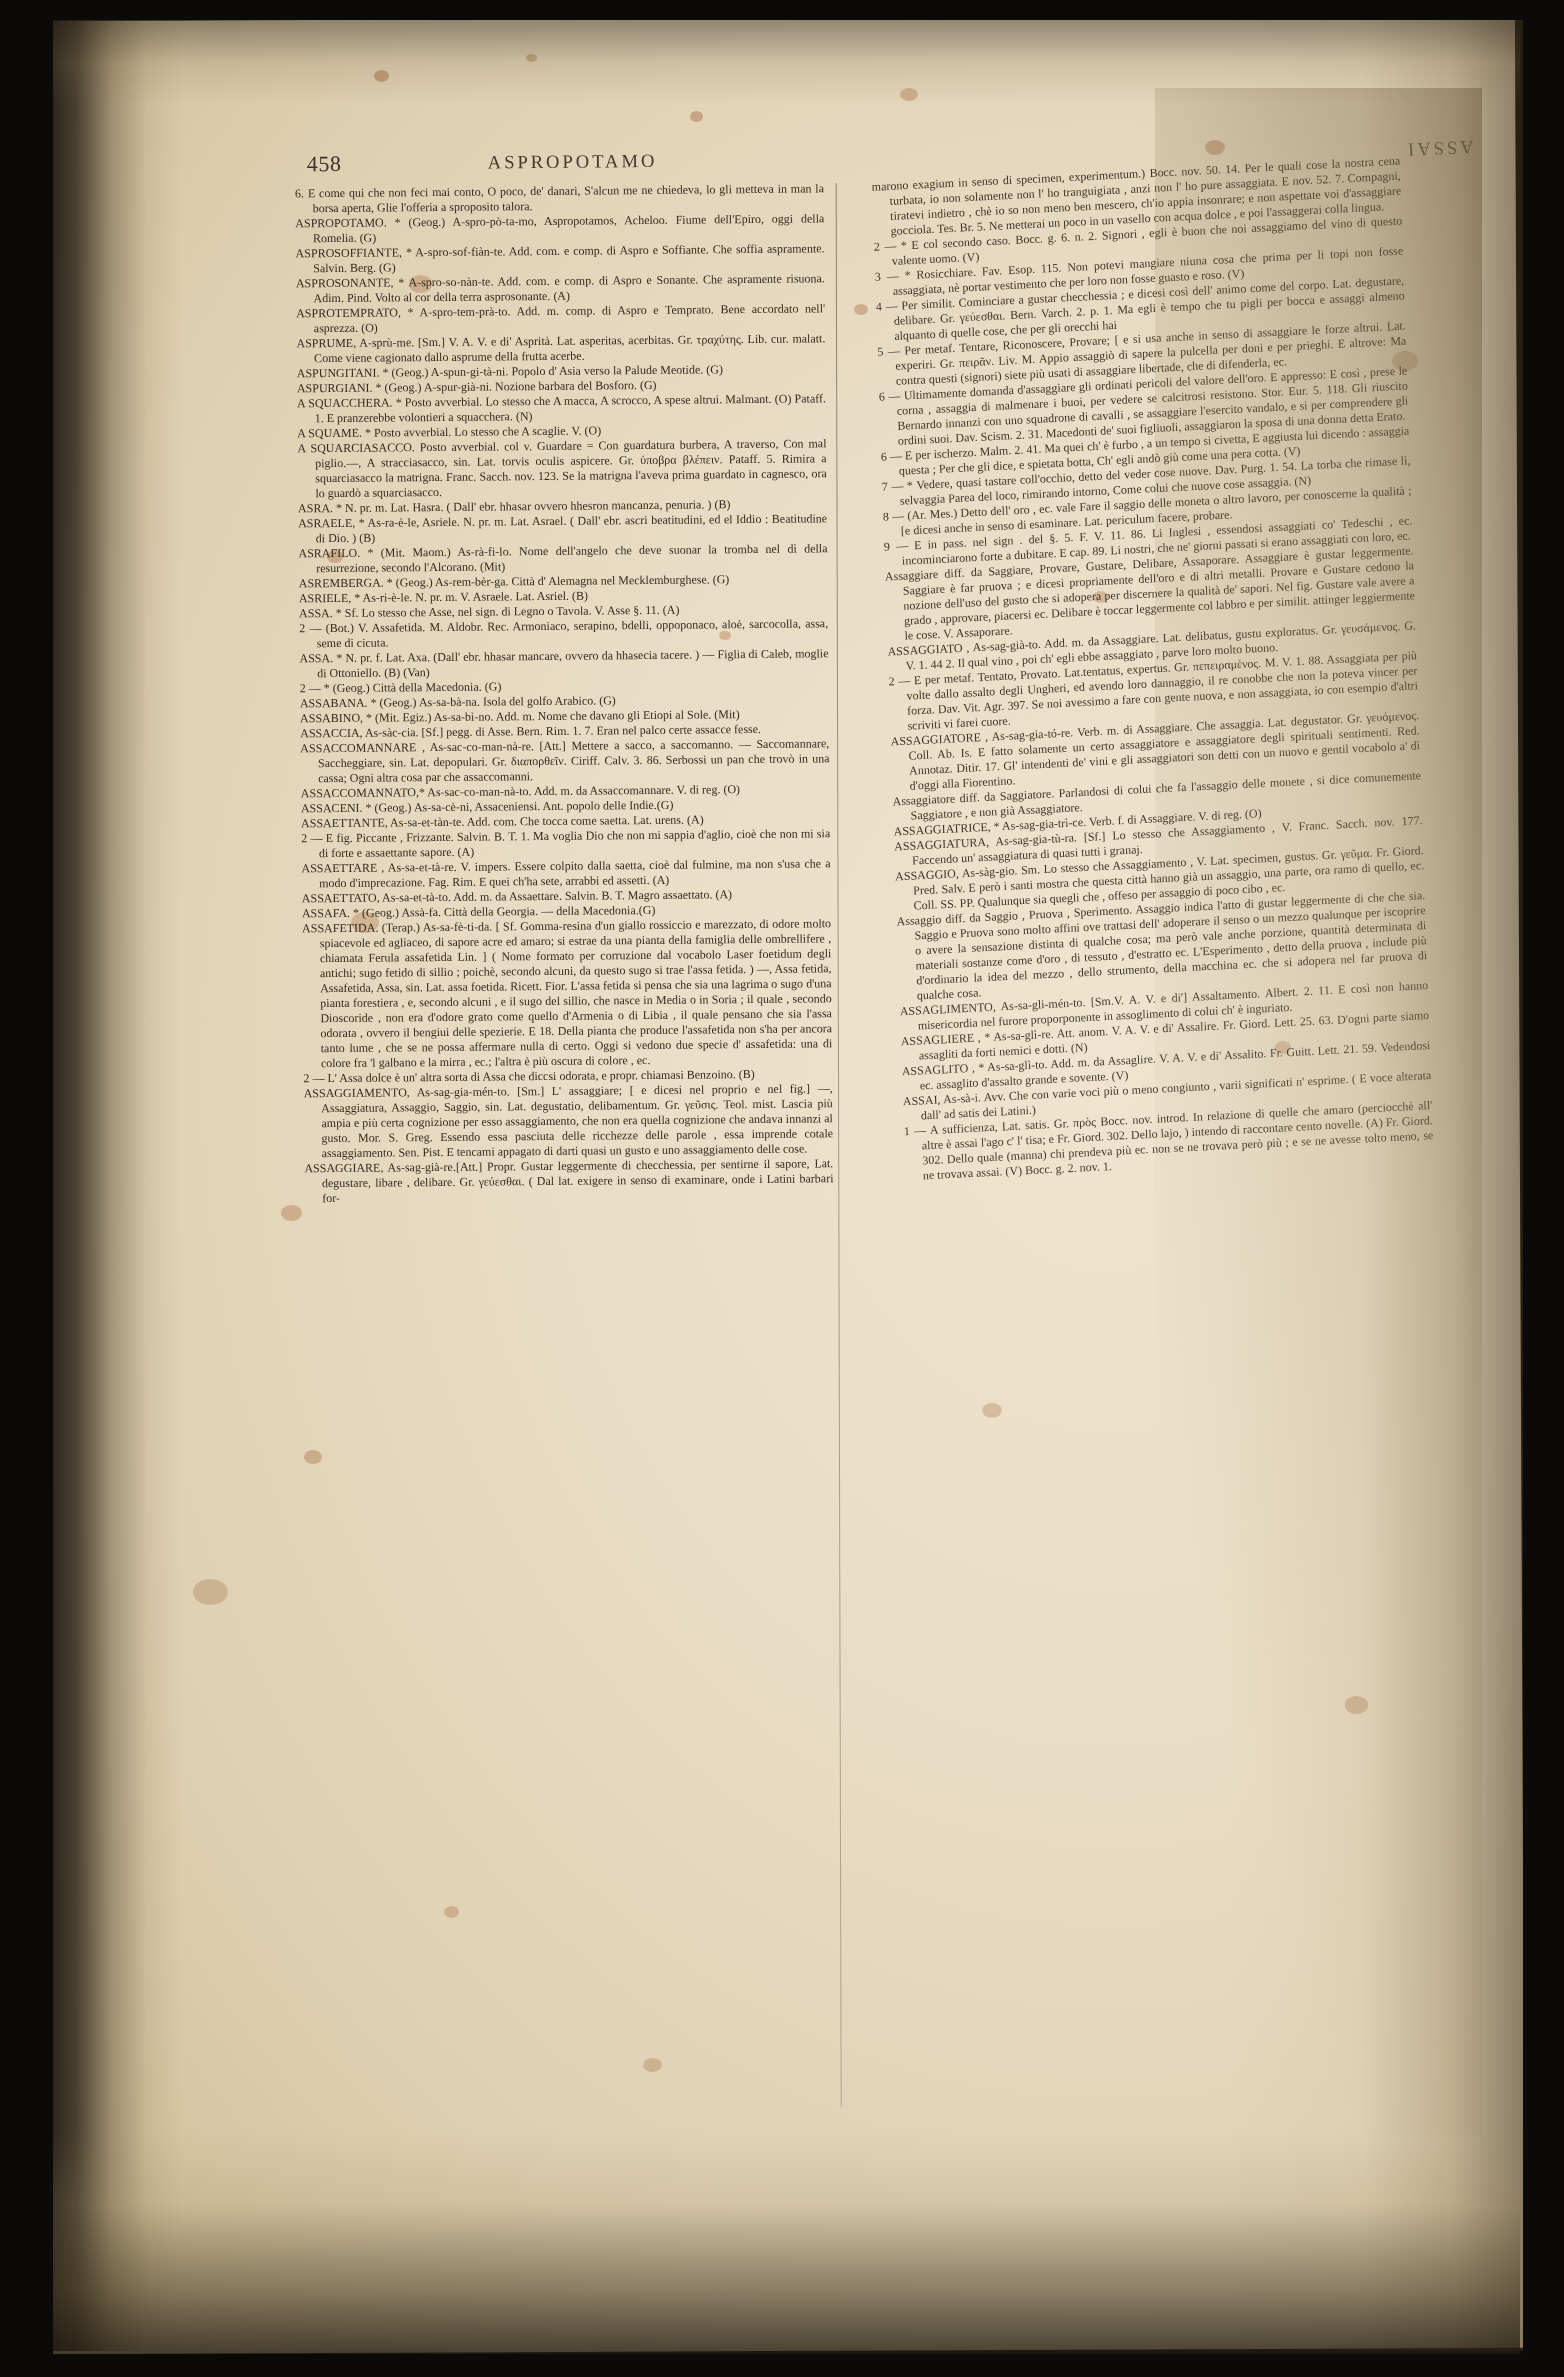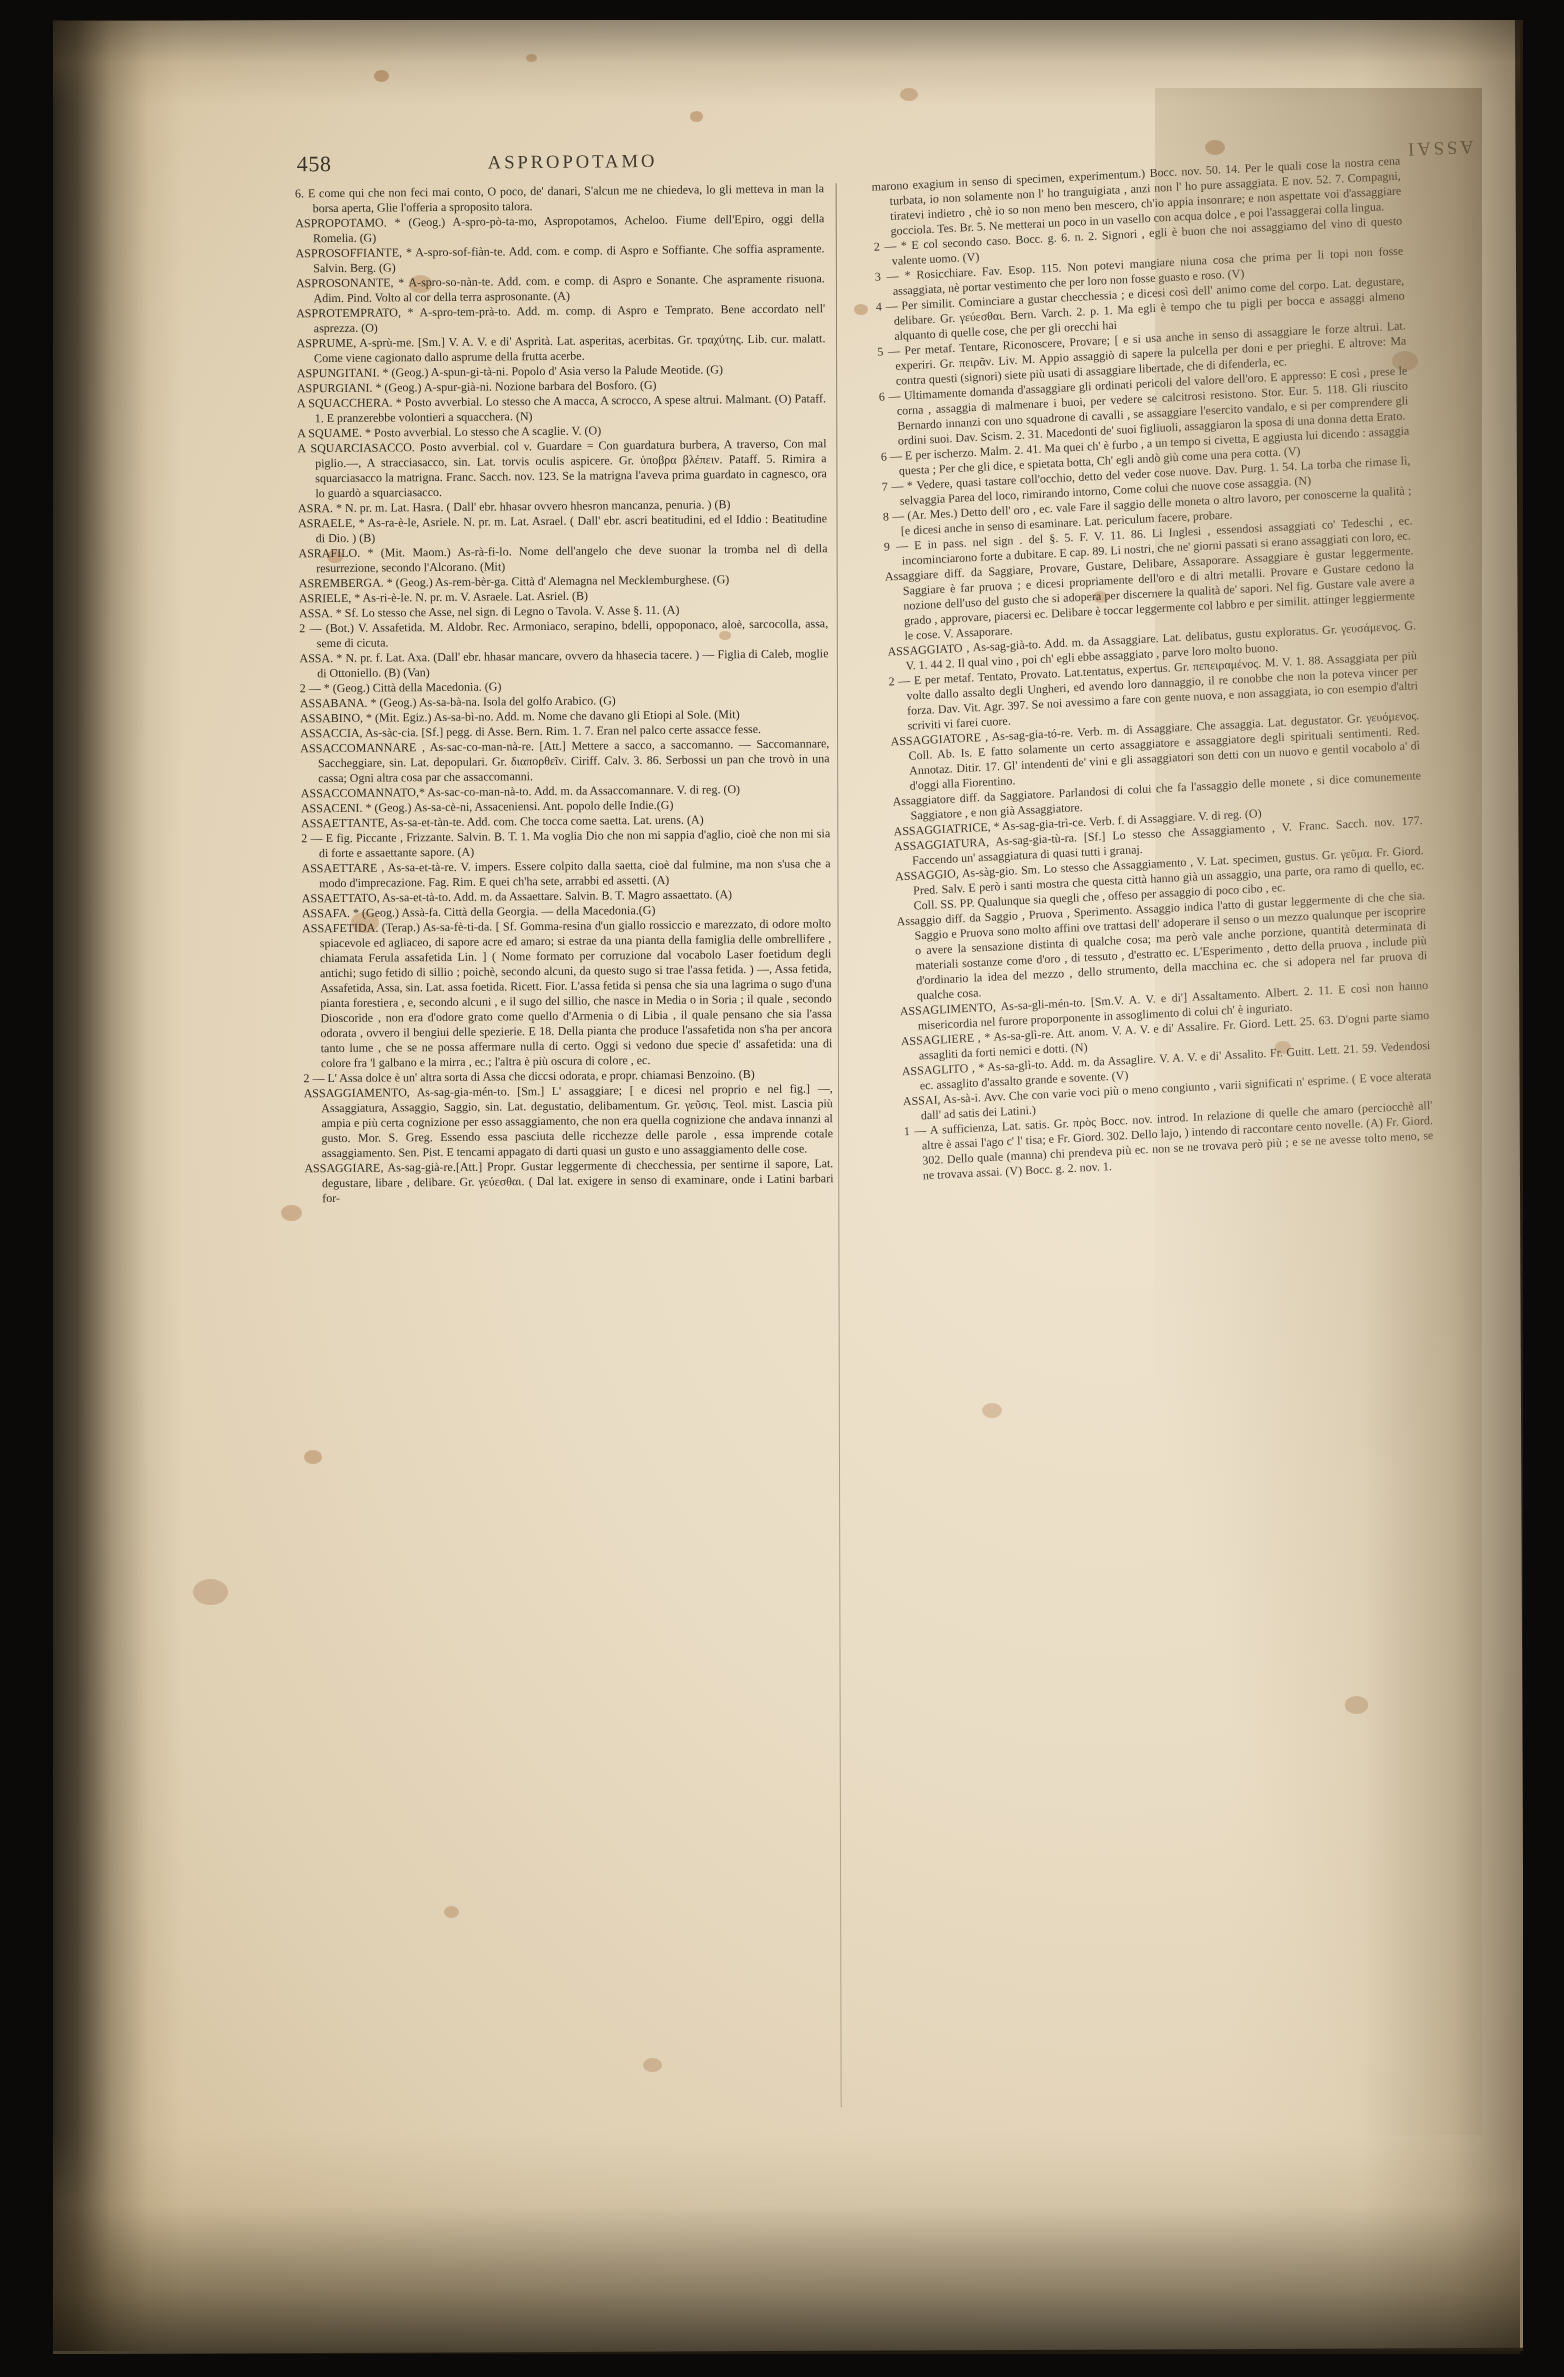--- a/index.html
+++ b/index.html
@@ -100,21 +100,21 @@
     transform: rotate(-0.55deg);
   }
 
   #header {
     position: relative;
     height: 37px;
     width: 100%;
   }
   #folio {
     position: absolute;
-    left: 2px; top: 5.8px;
+    left: 12px; top: 5.8px;
     font-size: 22px;
     color: #3a3228;
     letter-spacing: 0.6px;
   }
   #runhead-left {
     position: absolute;
     left: 193px; top: 8.2px;
     font-size: 18.7px;
     letter-spacing: 2.9px;
     color: #413a2e;

